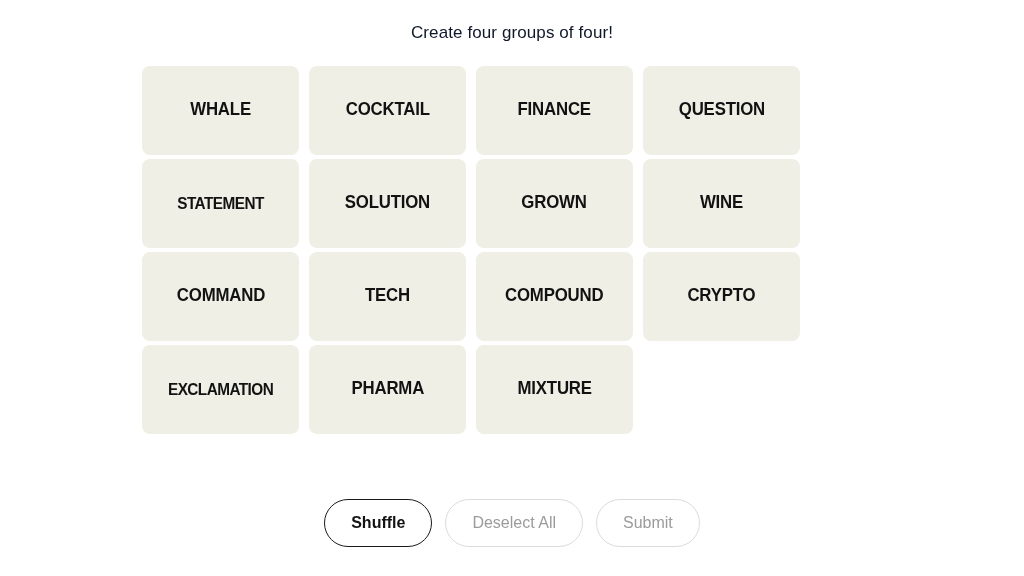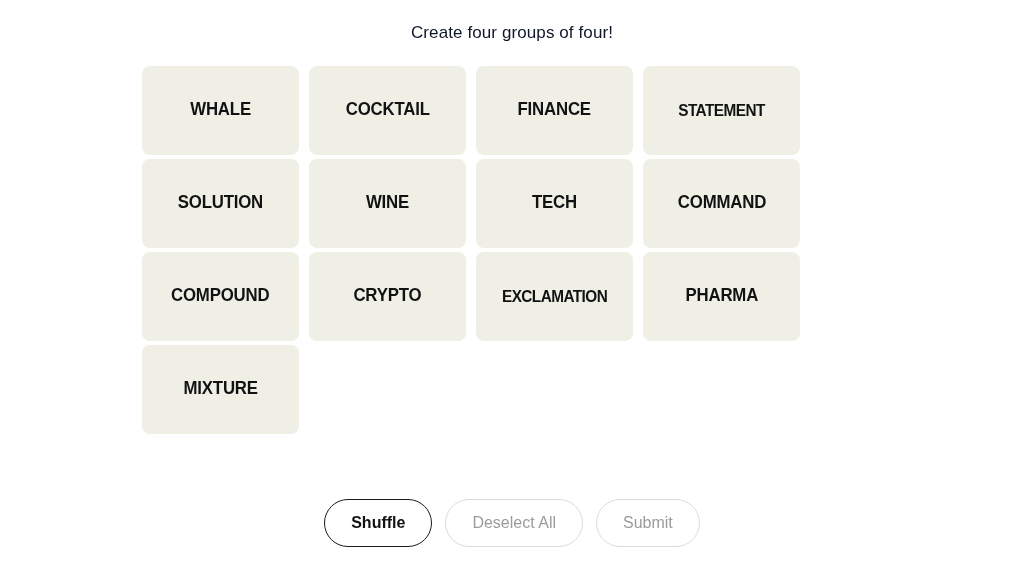--- a/index.html
+++ b/index.html
@@ -163,36 +163,42 @@
 
     <div class="tile">
       <span class="tile-label">WHALE</span>
     </div>
     <div class="tile">
       <span class="tile-label">COCKTAIL</span>
     </div>
     <div class="tile">
       <span class="tile-label">FINANCE</span>
     </div>
+    <div class="tile">
+      <span class="tile-label">QUESTION</span>
+    </div>
 
     <div class="tile">
       <span class="tile-label long">STATEMENT</span>
     </div>
     <div class="tile">
       <span class="tile-label">SOLUTION</span>
     </div>
     <div class="tile">
+      <span class="tile-label">GROWN</span>
+    </div>
+    <div class="tile">
       <span class="tile-label">WINE</span>
     </div>
 
     <div class="tile">
+      <span class="tile-label">COMMAND</span>
+    </div>
+    <div class="tile">
       <span class="tile-label">TECH</span>
-    </div>
-    <div class="tile">
-      <span class="tile-label">COMMAND</span>
     </div>
     <div class="tile">
       <span class="tile-label">COMPOUND</span>
     </div>
     <div class="tile">
       <span class="tile-label">CRYPTO</span>
     </div>
 
     <div class="tile">
       <span class="tile-label long">EXCLAMATION</span>

